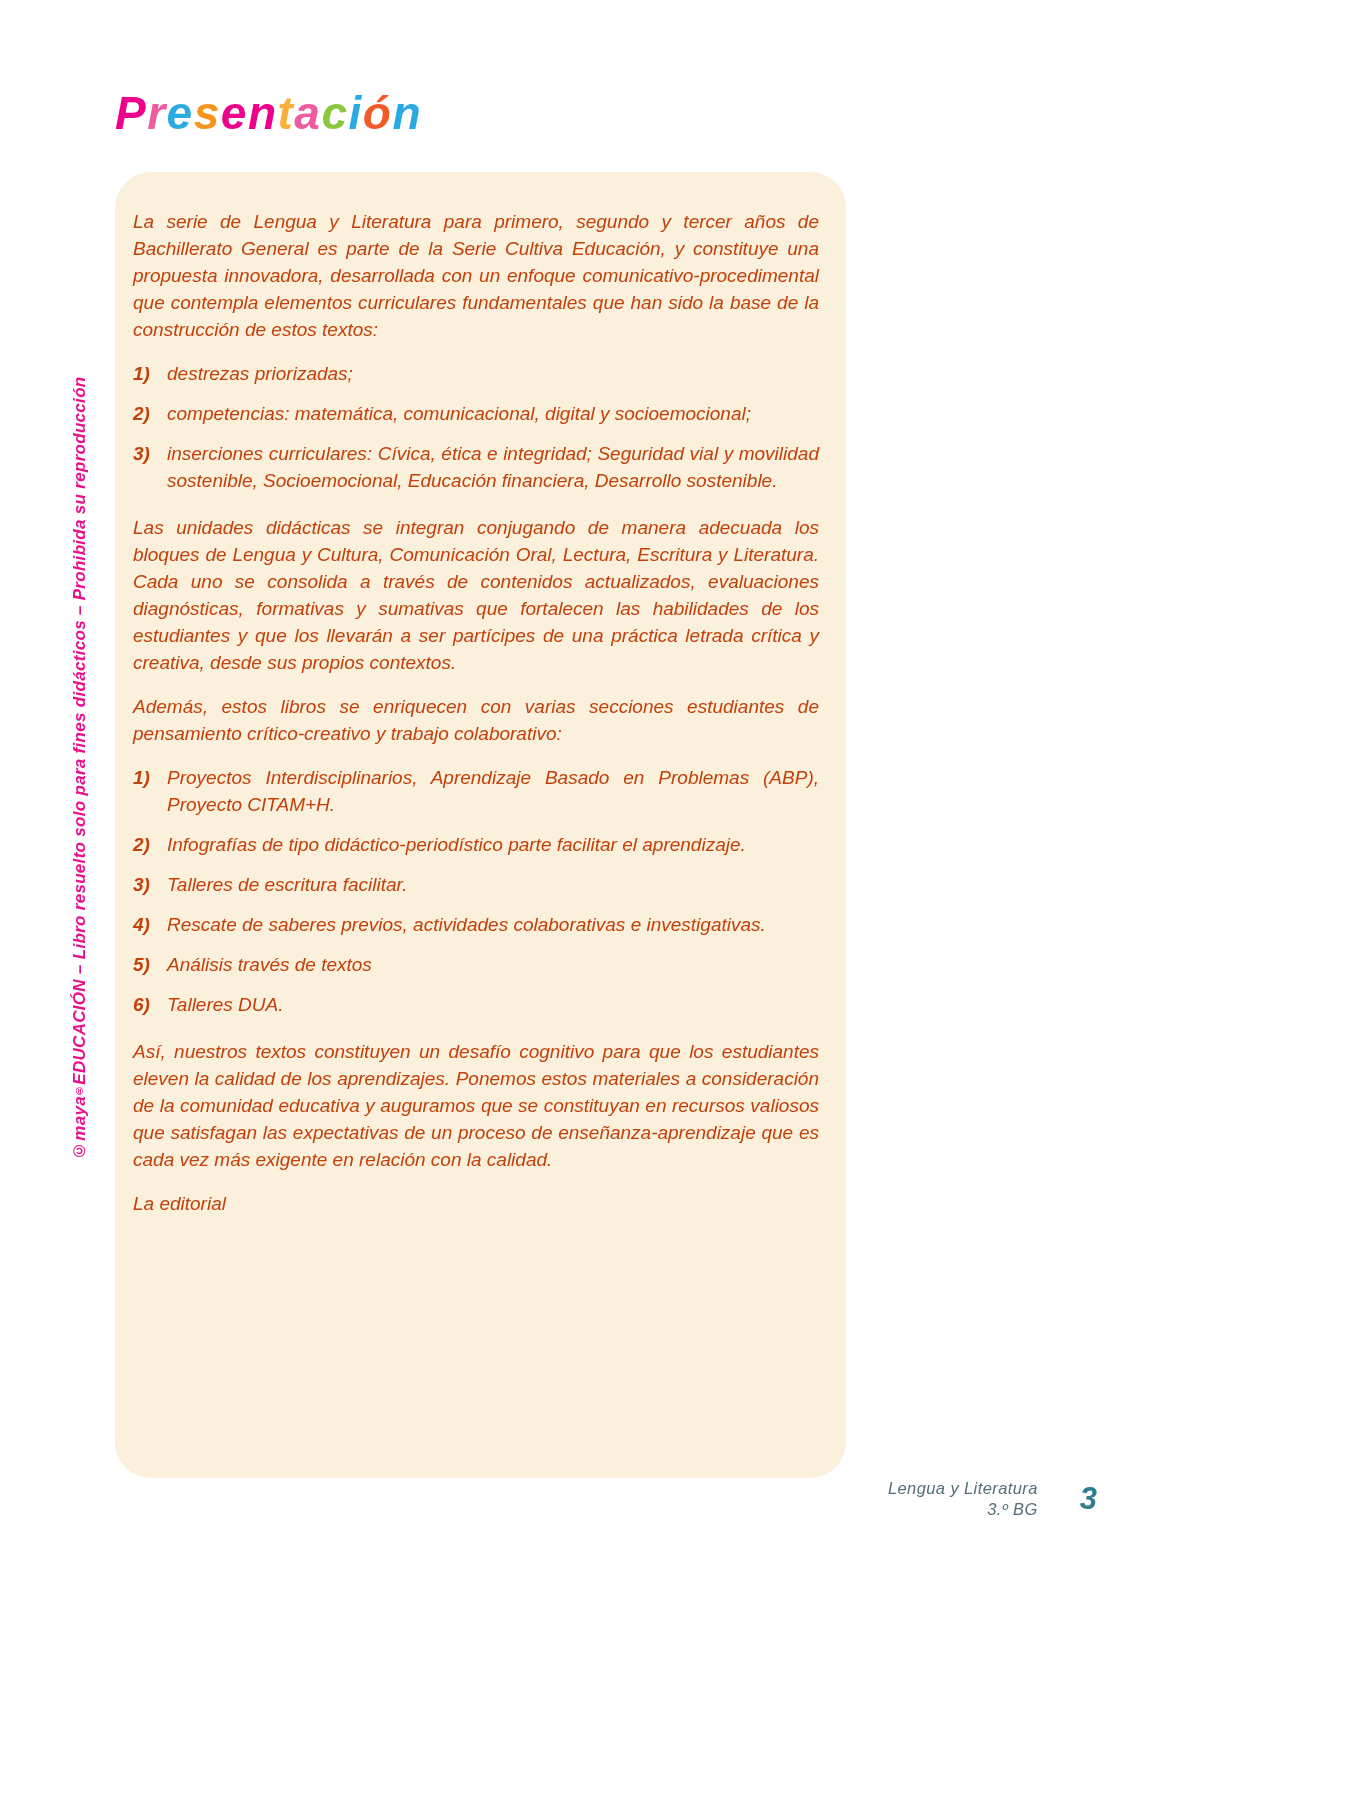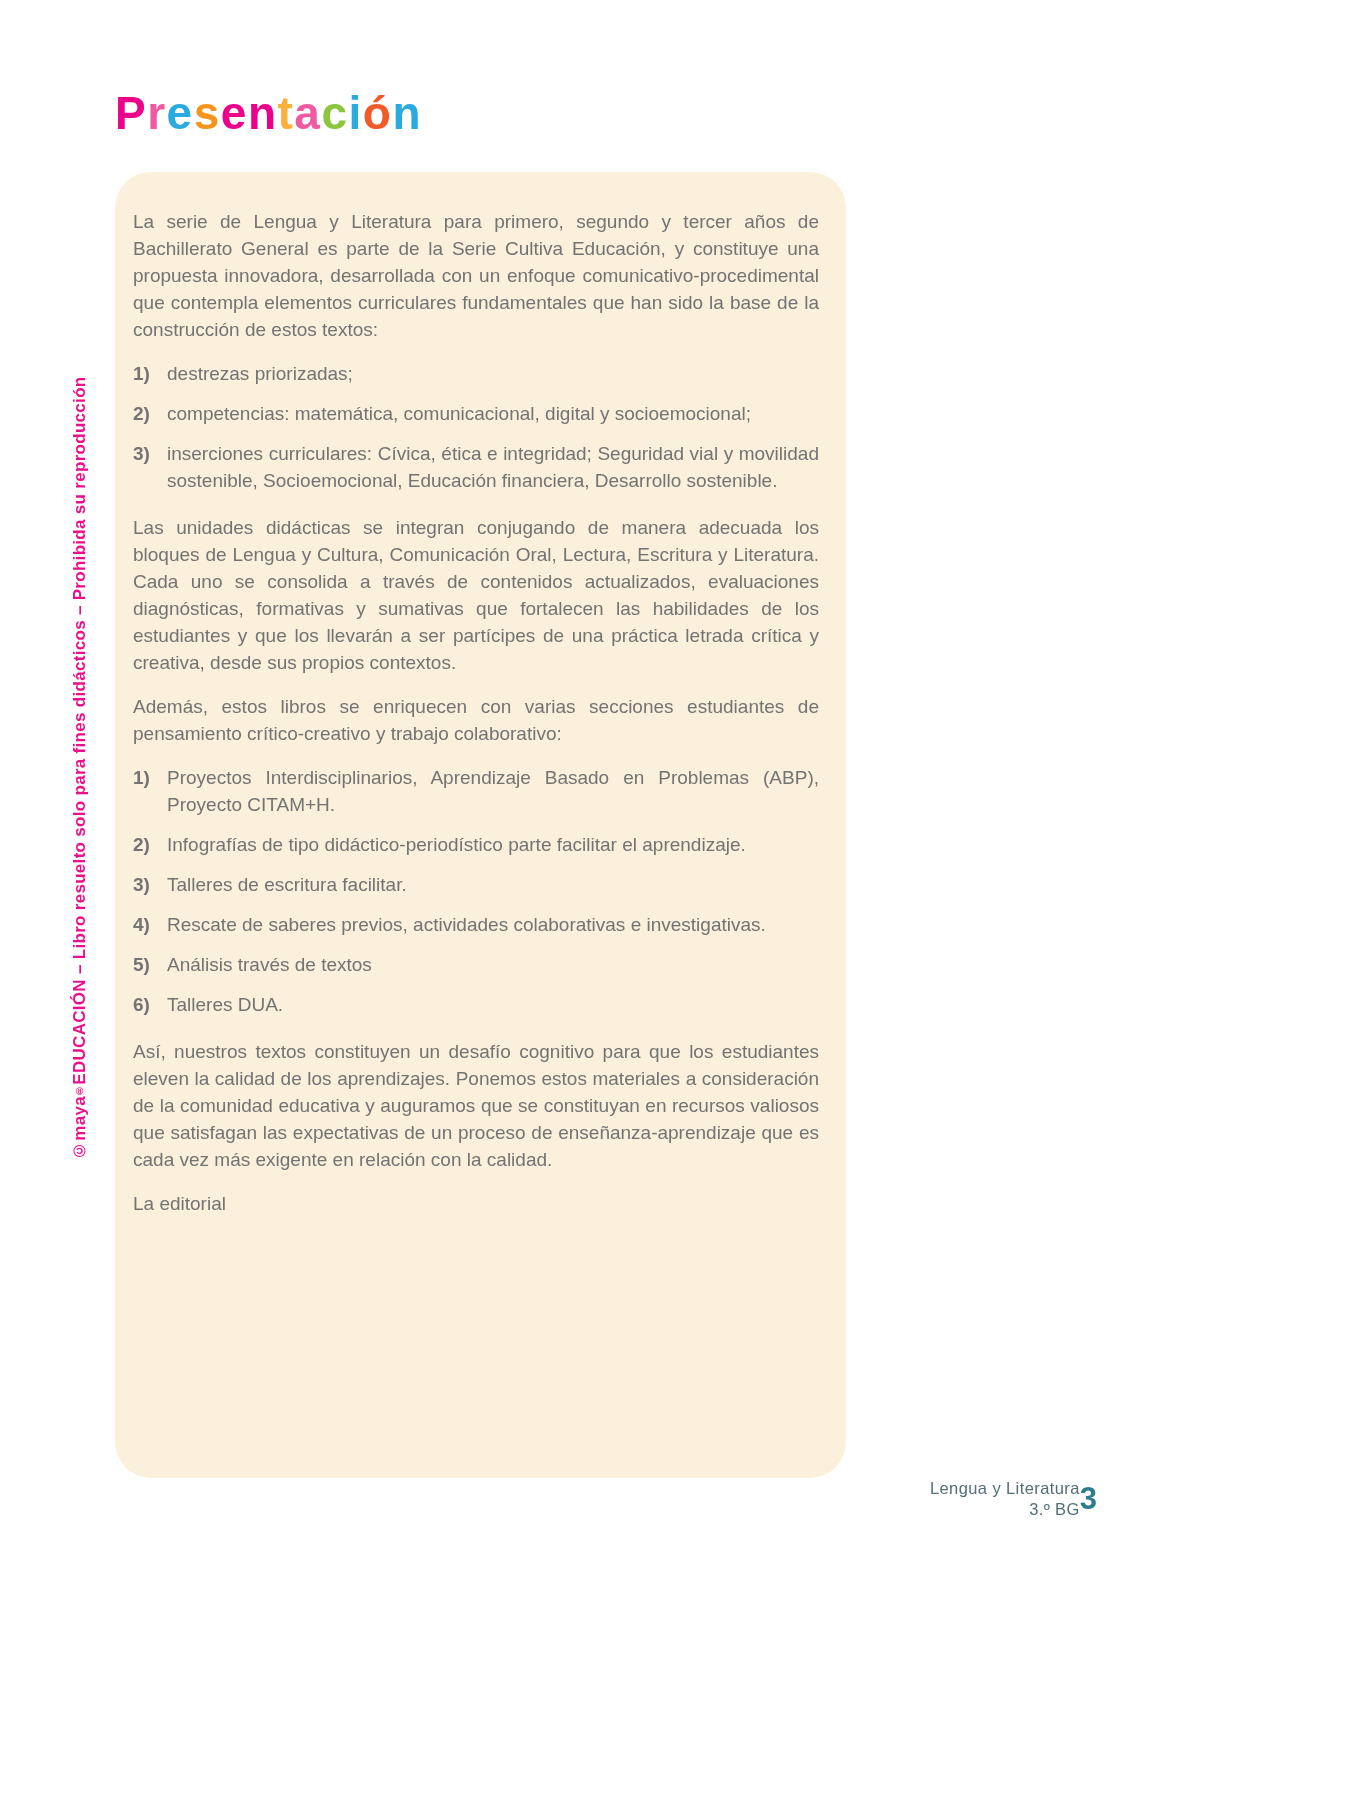--- a/index.html
+++ b/index.html
@@ -2,20 +2,21 @@
 <html><head>
 <meta charset="utf-8">
 <style>
   html,body { margin:0; padding:0; background:#ffffff; }
   .page {
     position:relative;
     width:1350px; height:1800px;
     background:#ffffff;
     font-family:"Liberation Sans", sans-serif;
     overflow:hidden;
+    font-style:italic;
   }
 
   
   .title {
     position:absolute; left:115px; top:86px;
     margin:0; font-size:46px; font-weight:bold; letter-spacing:1.5px;
   }
 
   
   .sidebar {
@@ -47,21 +48,21 @@
   .list { margin:3px 0 20px 0; }
   .list-item { display:flex; margin-bottom:13px; }
   .list-item .num { flex:none; width:34px; font-weight:bold; }
   .list-item .txt { flex:1; text-align:justify; }
   .closing { margin-top:48px !important; text-align:left !important; }
   .signature { text-align:left !important; }
 
   
   .footer {
     position:absolute; top:1478px; right:253px;
-    display:flex; align-items:center; 
+    display:flex; align-items:center; gap:42px;
   }
   .footer-text {
     text-align:right;
     color:#546e78;
     font-size:16.5px; line-height:21px; letter-spacing:0.4px;
   }
   .page-number {
     font-size:31px; font-weight:bold;
     color:#2e7e8f;
   }
@@ -70,21 +71,21 @@
 <body>
 
 <div class="page">
 
   <h1 class="title"><span style="color: rgb(236, 0, 140);">P</span><span style="color: rgb(239, 91, 161);">r</span><span style="color: rgb(41, 171, 226);">e</span><span style="color: rgb(247, 148, 29);">s</span><span style="color: rgb(236, 0, 140);">e</span><span style="color: rgb(236, 0, 140);">n</span><span style="color: rgb(251, 176, 59);">t</span><span style="color: rgb(239, 91, 161);">a</span><span style="color: rgb(140, 198, 63);">c</span><span style="color: rgb(41, 171, 226);">i</span><span style="color: rgb(241, 90, 41);">ó</span><span style="color: rgb(41, 171, 226);">n</span></h1>
 
   <div class="sidebar" style="color: rgb(236, 15, 140);">
     <span class="brand">©maya</span><span class="reg">®</span><span>EDUCACIÓN – Libro resuelto solo para fines didácticos – Prohibida su reproducción</span>
   </div>
 
-  <div class="content-box" style="background: rgb(250, 240, 219); color: #737373;">
+  <div class="content-box" style="background: rgb(250, 240, 219); color: #c2410c;">
     <p>La serie de Lengua y Literatura para primero, segundo y tercer años de Bachillerato General es parte de la Serie Cultiva Educación, y constituye una propuesta innovadora, desarrollada con un enfoque comunicativo-procedimental que contempla elementos curriculares fundamentales que han sido la base de la construcción de estos textos:</p>
 
     <div class="list" id="list-1">
         <div class="list-item">
           <span class="num">1)</span>
           <span class="txt">destrezas priorizadas;</span>
         </div>
         <div class="list-item">
           <span class="num">2)</span>
           <span class="txt">competencias: matemática, comunicacional, digital y socioemocional;</span>

